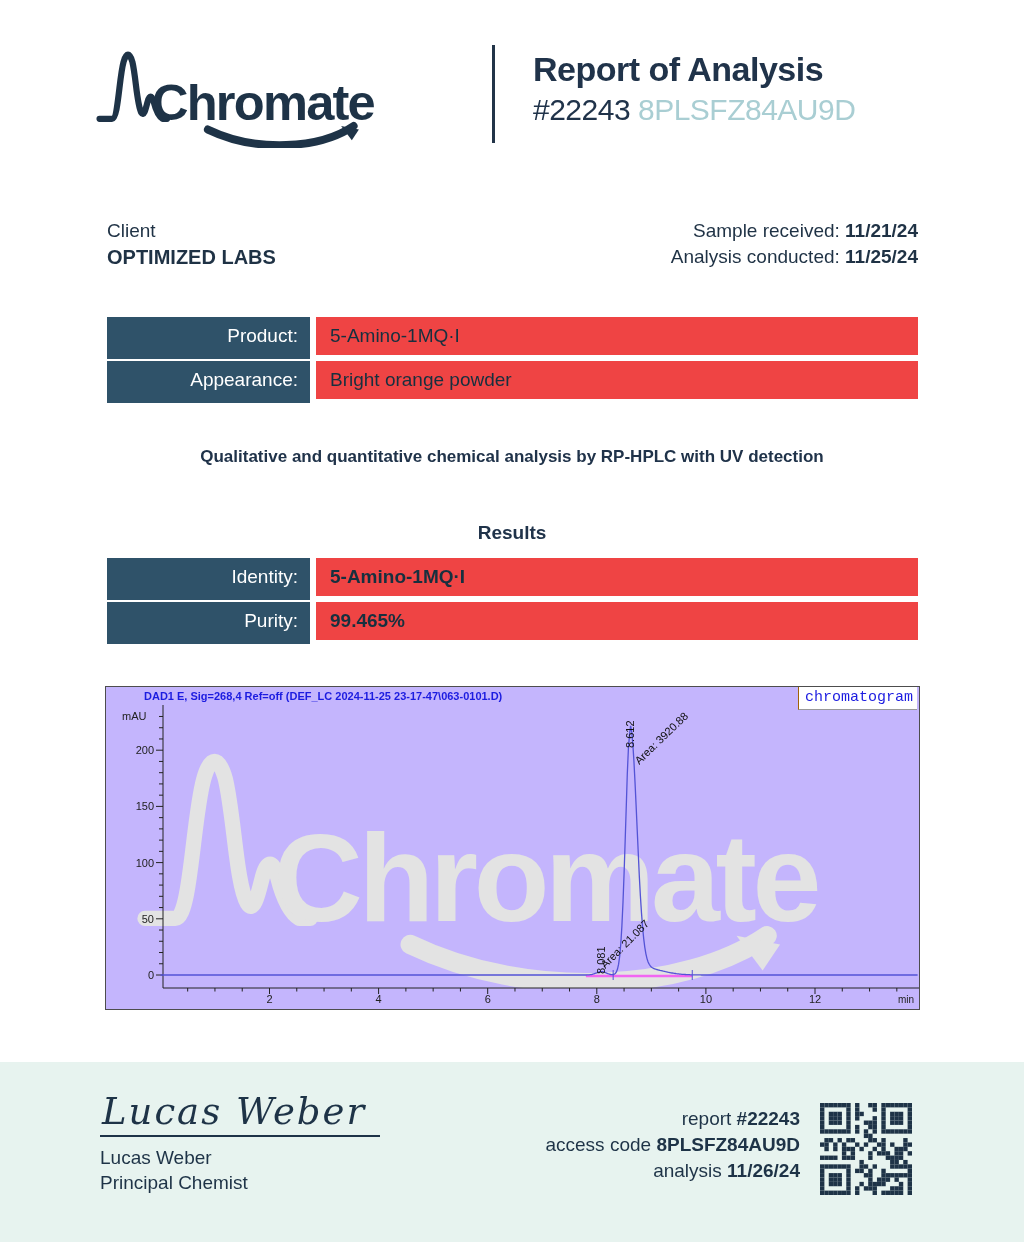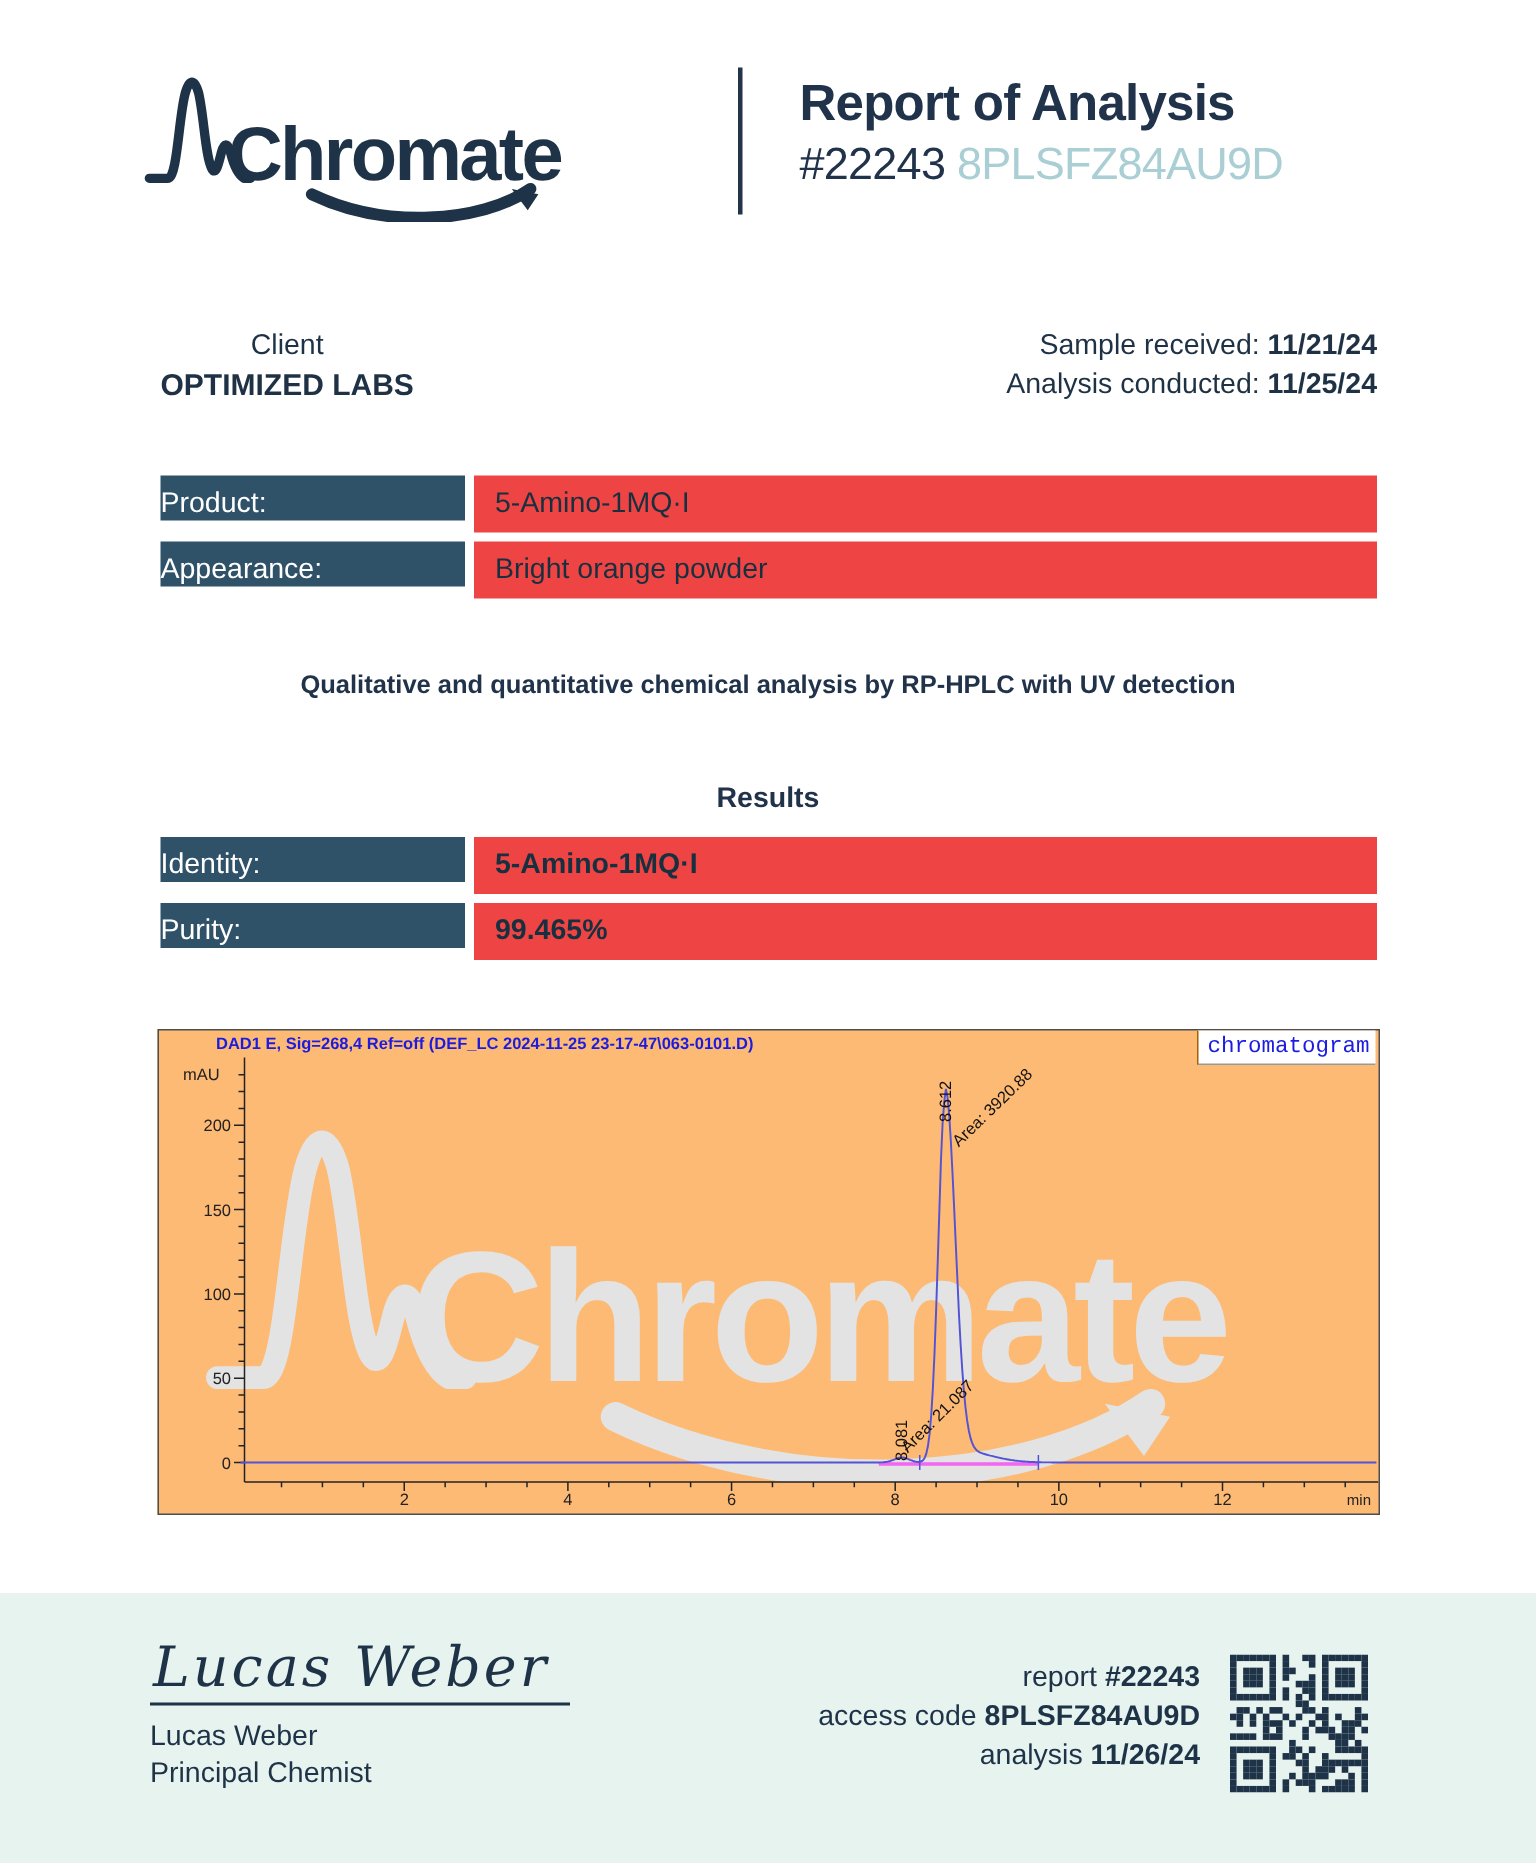--- a/index.html
+++ b/index.html
@@ -9,39 +9,39 @@
   
   .logo{position:absolute;left:96px;top:40px;width:302px;height:108px;}
   .hdr-divider{position:absolute;left:492px;top:45px;width:3px;height:98px;background:#223448;}
   .title-block{position:absolute;left:533px;top:50px;}
   .title-block h1{margin:0;font-size:34px;font-weight:bold;color:#20334a;letter-spacing:-0.5px;}
   .subtitle{margin-top:4px;font-size:30px;letter-spacing:-0.5px;}
   .subtitle .rep-no{color:#20334a;}
   .subtitle .acc-code{color:#a9ced3;}
 
   
-  .client-block{position:absolute;left:107px;top:218px;font-size:19px;line-height:26px;text-align:center;}
+  .client-block{position:absolute;left:107px;top:218px;font-size:19px;line-height:26px;}
   .client-name{font-weight:bold;font-size:20px;}
   .dates-block{position:absolute;right:106px;top:218px;text-align:right;font-size:19px;line-height:26px;}
   .dates-block b{font-weight:bold;}
 
   
-  .row-label{position:absolute;left:107px;width:191px;height:30px;background:#2f5269;color:#ffffff;
-             font-size:19px;line-height:38px;text-align:left;padding-right:12px;}
+  .row-label{position:absolute;left:107px;width:191px;height:42px;background:#2f5269;color:#ffffff;
+             font-size:19px;line-height:38px;text-align:right;padding-right:12px;}
   .row-value{position:absolute;left:316px;width:588px;height:38px;background:#ef4444;color:#16303f;
              font-size:19px;line-height:38px;padding-left:14px;}
   .bold-val{font-weight:bold;}
 
   .method-line{position:absolute;left:0;top:447px;width:1024px;text-align:center;
                font-size:17px;font-weight:bold;color:#20334a;}
   .results-heading{position:absolute;left:0;top:522px;width:1024px;text-align:center;
                    font-size:19px;font-weight:bold;color:#20334a;}
 
   
-  .chart{position:absolute;left:105px;top:686px;width:813px;height:322px;border:1px solid #4d4d4d;background:#fdba74;}
+  .chart{position:absolute;left:105px;top:686px;width:813px;height:322px;border:1px solid #4d4d4d;background:#c4b5fd;}
   .chart-title{position:absolute;left:38px;top:3px;font-size:11px;font-weight:bold;color:#1c1ce0;z-index:3;}
   .chart-corner{position:absolute;right:2px;top:0px;font-size:15px;color:#1c1ce0;z-index:3;
                 font-family:"Liberation Mono","DejaVu Sans Mono",monospace;
                 border-left:1px solid #a16207;border-bottom:1px solid #999;padding:2px 4px 3px 6px;background:#fff;}
   .wm-svg{position:absolute;left:30px;top:40px;z-index:0;}
   .plot-svg{position:absolute;left:0;top:0;z-index:1;}
 
   
   .footer{position:absolute;left:0;top:1062px;width:1024px;height:180px;background:#e7f3ef;}
   .sig-block{position:absolute;left:100px;top:1090px;}

